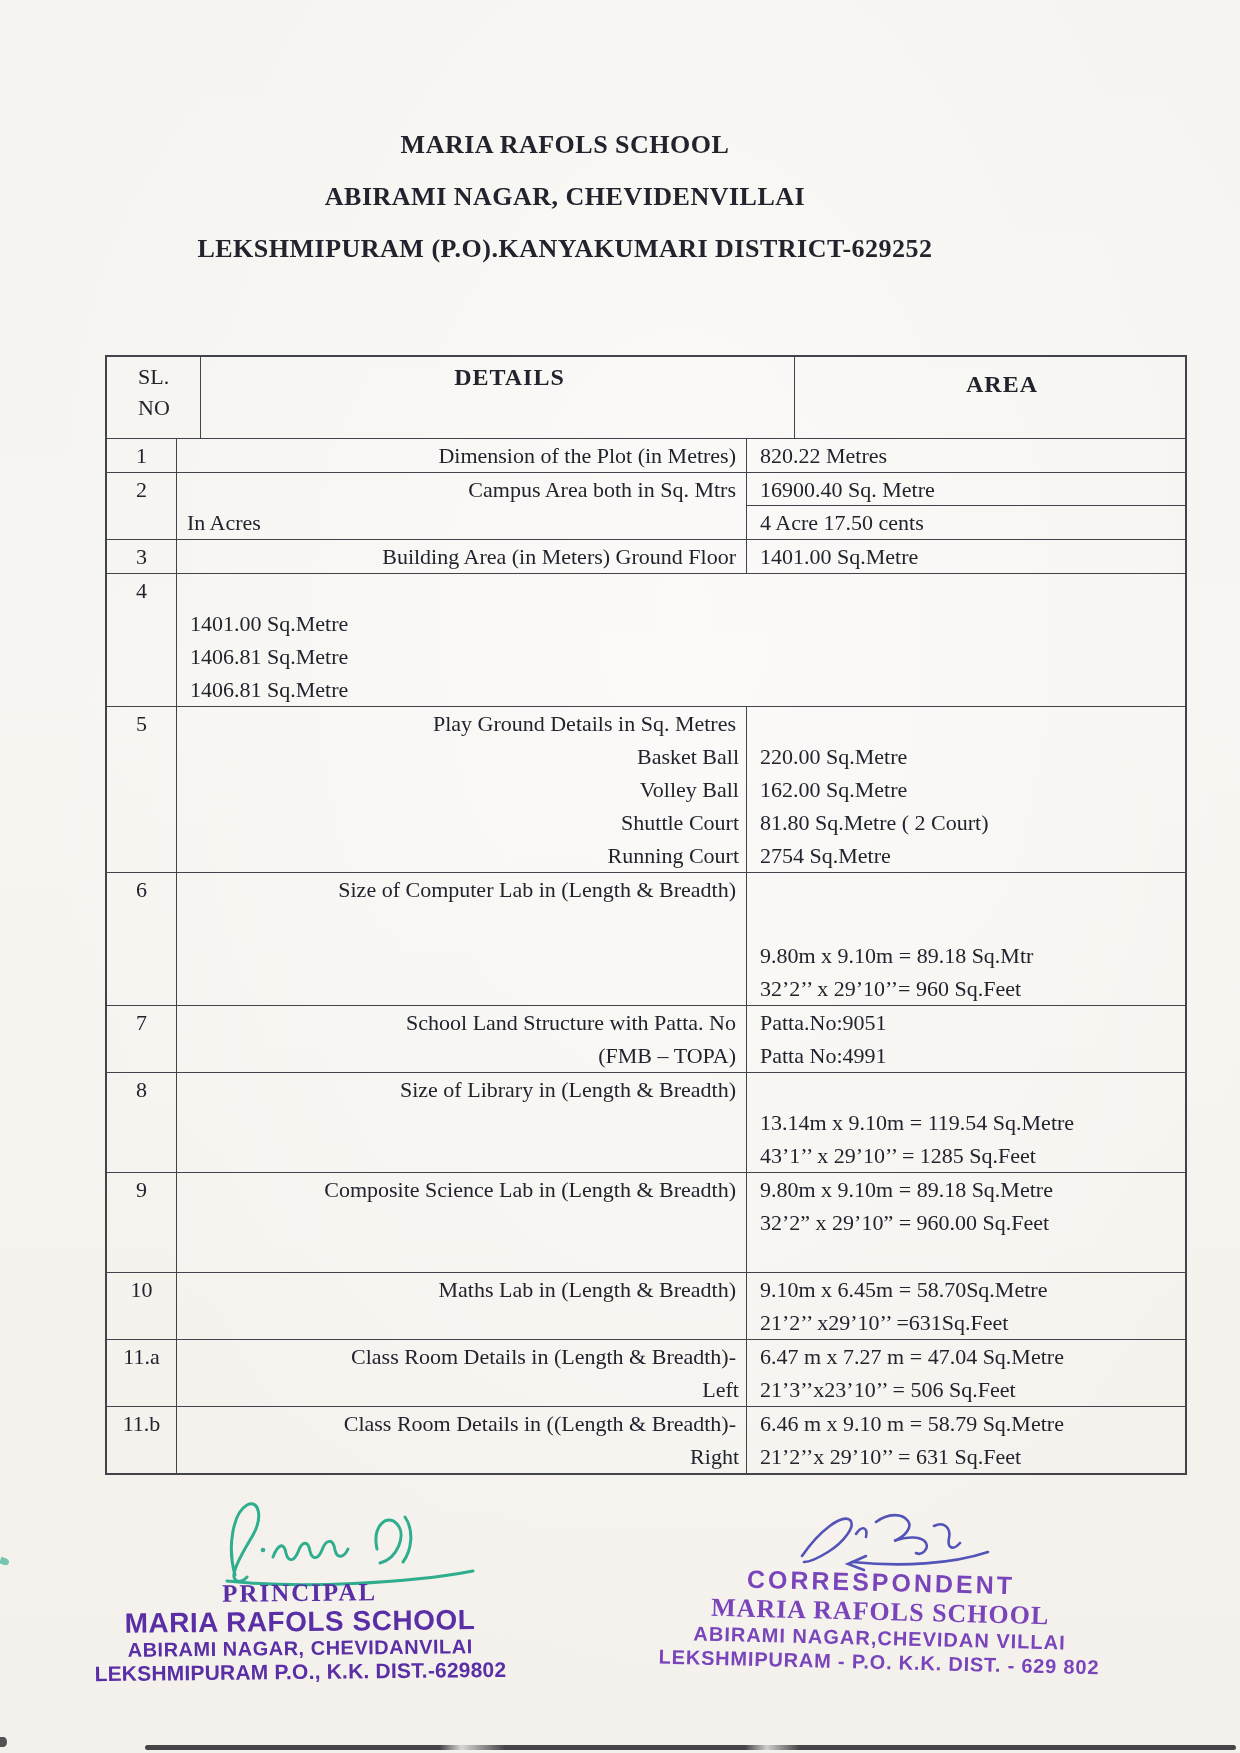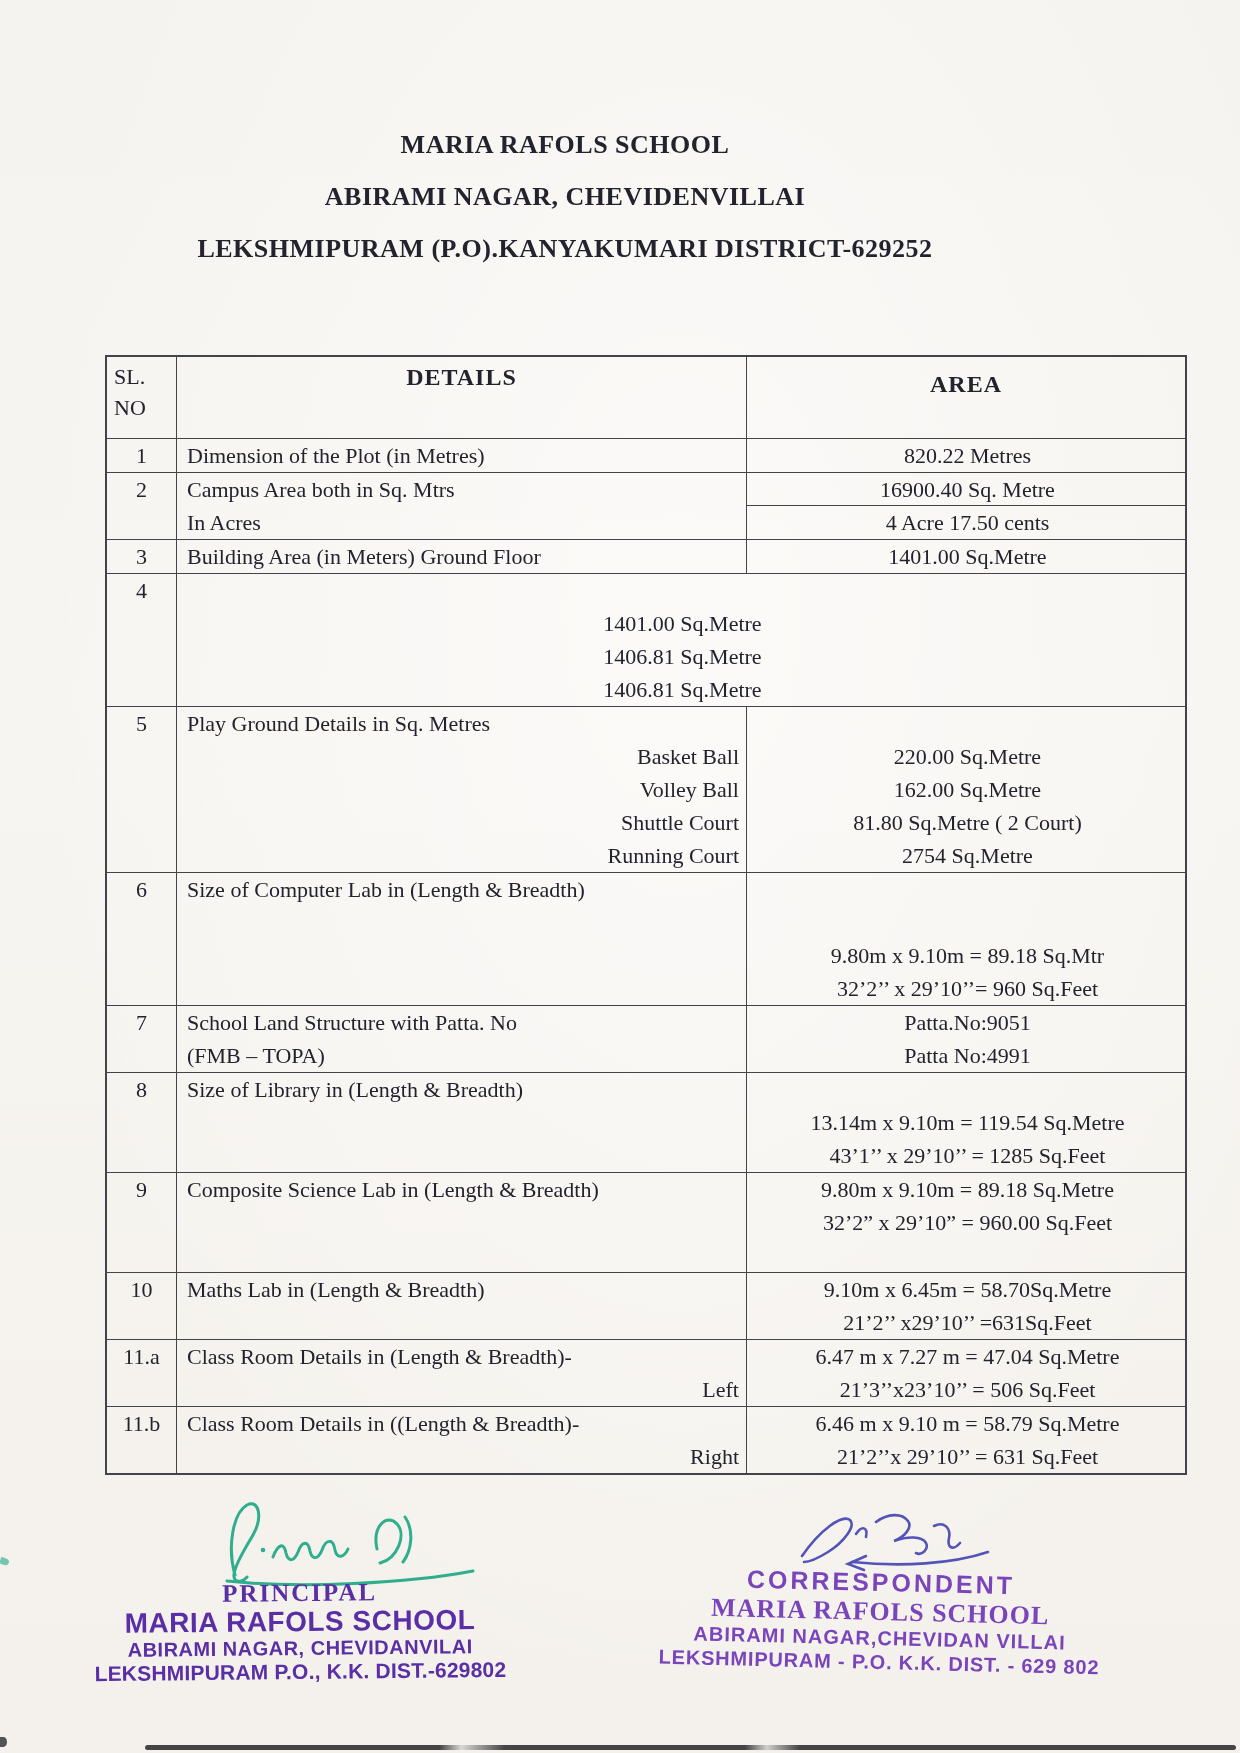--- a/index.html
+++ b/index.html
@@ -16,33 +16,33 @@
   .titles { position:absolute; top:130px; left:0; width:1130px; text-align:center; }
   .title-line { font-weight:bold; font-size:26px; letter-spacing:.5px; margin-bottom:22px; white-space:nowrap; }
   
   .dtable {
     position:absolute; left:105px; top:355px; width:1082px;
     border:2.5px solid var(--line,#43434b);
     box-sizing:border-box;
     font-size:22px;
   }
   .thead { display:flex; border-bottom:1.6px solid var(--line,#43434b); height:82px; box-sizing:border-box; }
-  .th { box-sizing:border-box; }
+  .th { box-sizing:border-box;margin-left:24px; }
   .th-no { width:70px; border-right:1.6px solid var(--line,#43434b); padding:4px 0 0 7px; line-height:31px; font-size:22px; }
   .th-det { width:570px; border-right:1.6px solid var(--line,#43434b); text-align:center; font-weight:bold; font-size:24px; letter-spacing:1px; padding-top:7px; }
   .th-area { flex:1; text-align:center; font-weight:bold; font-size:24px; letter-spacing:1px; padding-top:14px; }
   .trow { display:flex; box-sizing:border-box; }
   .trow + .trow { border-top:1.6px solid var(--line,#43434b); }
   .cell { box-sizing:border-box; }
   .cell-no { width:70px; border-right:1.6px solid var(--line,#43434b); text-align:center; line-height:33px; }
   .cell-det { width:570px; border-right:1.6px solid var(--line,#43434b); }
-  .cell-area { flex:1;text-align:center; }
+  .cell-area { flex:1; }
   .tline { height:33px; line-height:33px; padding:0 10px; white-space:nowrap; box-sizing:border-box; }
   .cell-area .tline { padding-left:13px; }
-  .a-left { text-align:left; }
+  .a-left { text-align:right; }
   .a-center { text-align:left; }
   .a-right { text-align:right; padding-right:7px; }
   .divider { border-bottom:1.6px solid var(--line,#43434b); }
   
   .sig { position:absolute; }
   .stamp { position:absolute; text-align:center; color:var(--stampL,#5a2fa6);
            font-family:"Liberation Sans", sans-serif; font-weight:bold; }
   .stamp-left  { left:60px;  top:1578px; width:480px; transform:rotate(-0.6deg); }
   .stamp-right { left:640px; top:1568px; width:480px; transform:rotate(1.4deg); color:var(--stampR,#7a45bb); }
   .st-role-l  { font-family:"Liberation Serif", serif; font-size:25px; letter-spacing:2px; line-height:29px; }

